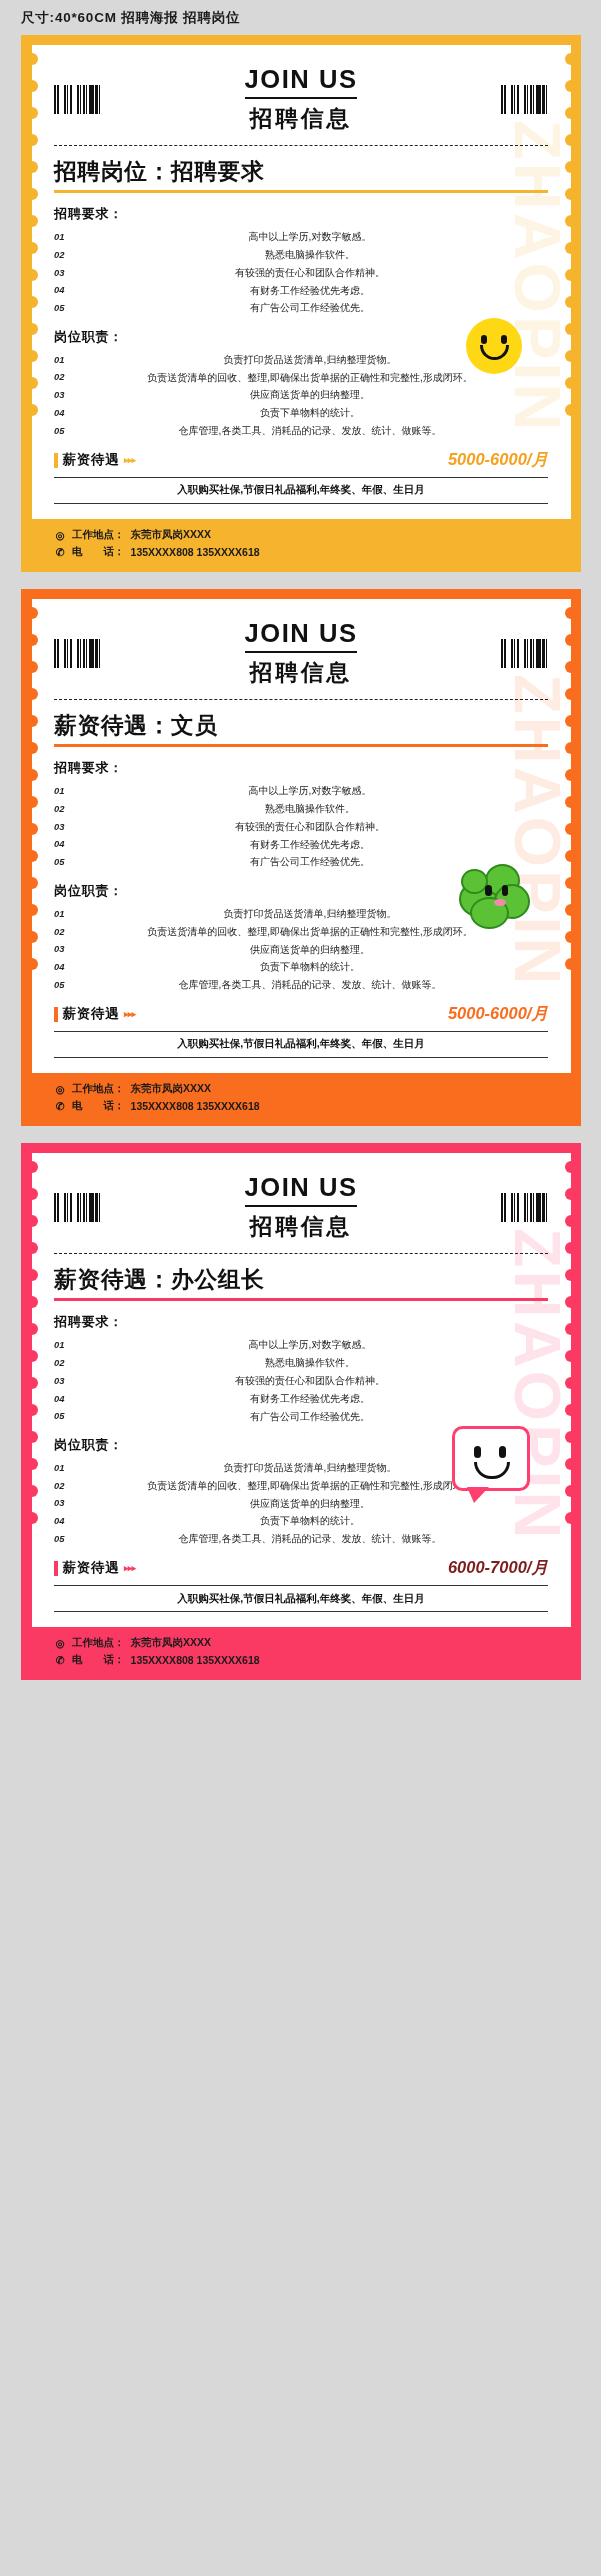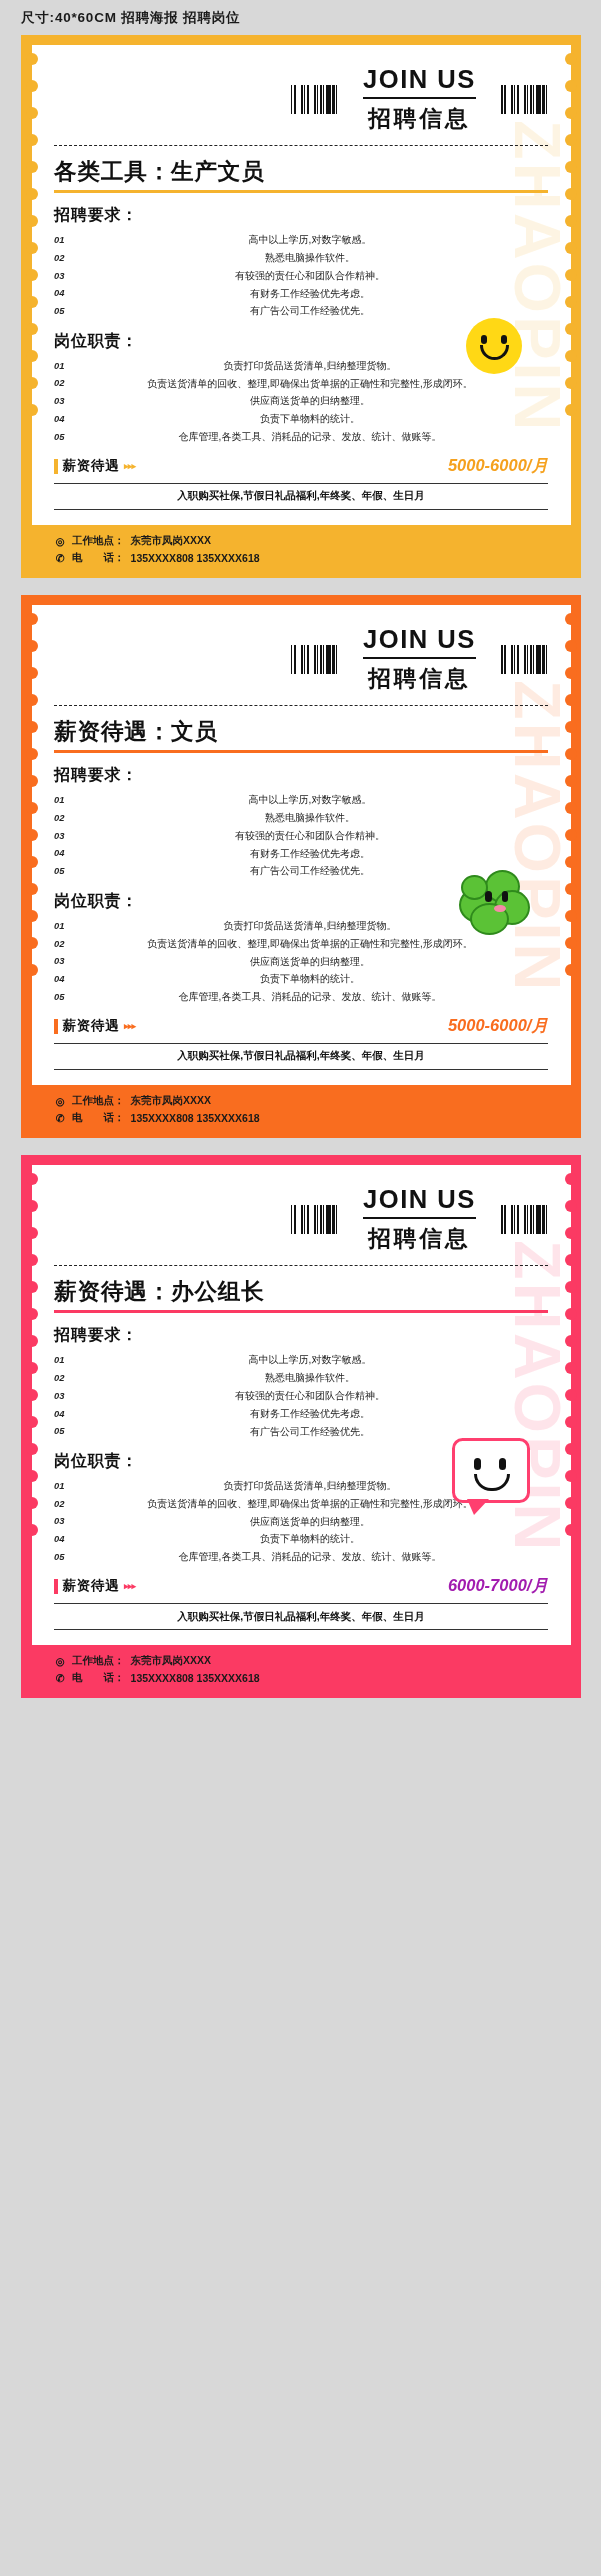--- a/index.html
+++ b/index.html
@@ -63,21 +63,21 @@
     opacity: 0.13;
     writing-mode: vertical-rl;
     line-height: 0.88;
     z-index: 1;
     pointer-events: none;
     user-select: none;
   }
   .joinus-row {
     display: flex;
     align-items: center;
-    justify-content: flex-end;
+    justify-content: space-between;
     gap: 25px;
     position: relative;
     z-index: 2;
   }
   .barcode {
     height: 29px;
     width: 47px;
     background: repeating-linear-gradient(90deg,
       #111 0 1.5px, transparent 1.5px 3px, #111 3px 5.3px, transparent 5.3px 6.8px,
       #111 6.8px 7.5px, transparent 7.5px 9.8px, #111 9.8px 12px, transparent 12px 12.8px);
@@ -122,21 +122,21 @@
     margin-bottom: 12px;
     position: relative;
     z-index: 2;
   }
   .body-area {
     position: relative;
     z-index: 2;
     min-height: 226px;
   }
   .sec-title {
-    font-size: 16px;
+    font-size: 13px;
     font-weight: bold;
     color: #111;
     margin: 4.5px 0 6px 0;
     letter-spacing: 0.8px;
   }
   .item {
     display: flex;
     align-items: flex-start;
     font-size: 10px;
     color: #222;
@@ -313,21 +313,21 @@
           <div class="joinus-row">
             <div class="barcode"></div>
             <div class="joinus-center">
               <div class="joinus-title">JOIN US</div>
               <div class="joinus-rule"></div>
               <div class="joinus-sub">招聘信息</div>
             </div>
             <div class="barcode"></div>
           </div>
           <div class="dash-sep"></div>
-          <div class="position-line">各类工具：生产文员</div>
+          <div class="position-line">招聘岗位：招聘要求</div>
           <div class="position-underline" style="background: rgb(245, 179, 46);"></div>
           <div class="body-area">
             <div class="sec-title">招聘要求：</div>
             <div class="item">
               <span class="num">01</span>
               <span class="txt">高中以上学历,对数字敏感。</span>
             </div>
             <div class="item">
               <span class="num">02</span>
               <span class="txt">熟悉电脑操作软件。</span>
@@ -625,21 +625,21 @@
                 <div class="mouth"></div>
               </div>
             </div>
           </div>
           <div class="salary-row">
             <div class="salary-left">
               <div class="salary-bar" style="background: rgb(251, 58, 99);"></div>
               <div class="salary-label">薪资待遇</div>
               <div class="arrows" style="color: rgb(251, 58, 99);">▸▸▸</div>
             </div>
-            <div class="salary-value" style="color: #a21caf;">6000-7000/月</div>
+            <div class="salary-value" style="color: #7f1d1d;">6000-7000/月</div>
           </div>
           <div class="perk-row">入职购买社保,节假日礼品福利,年终奖、年假、生日月</div>
         </div>
         <div class="footer">
           <div class="footer-line">
             <span class="ficon">◎</span>
             <span>工作地点：</span>
             <span>东莞市凤岗XXXX</span>
           </div>
           <div class="footer-line">

